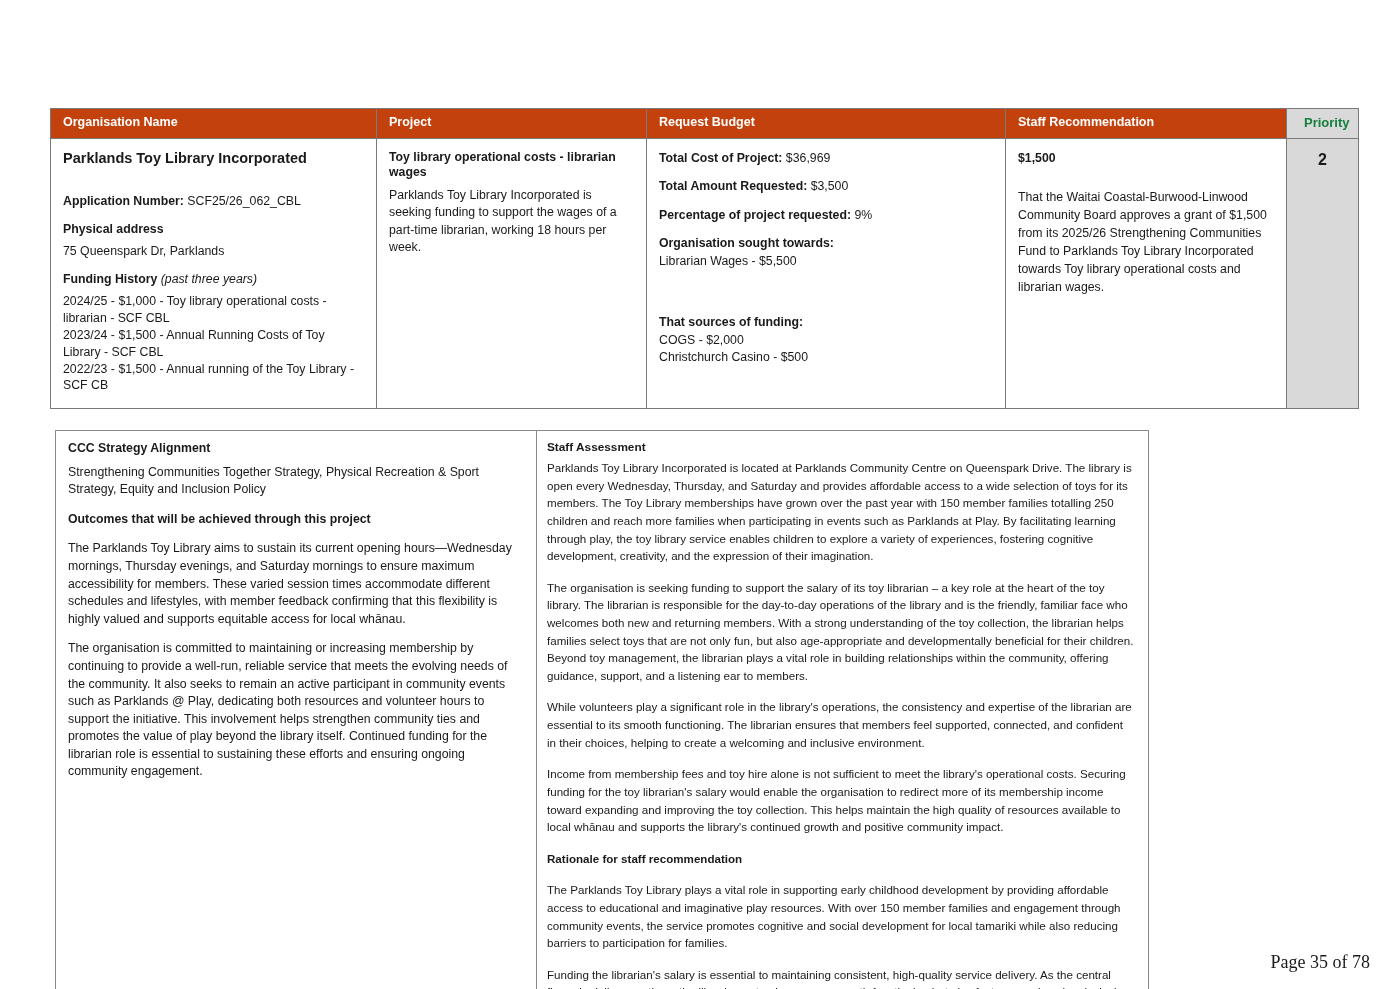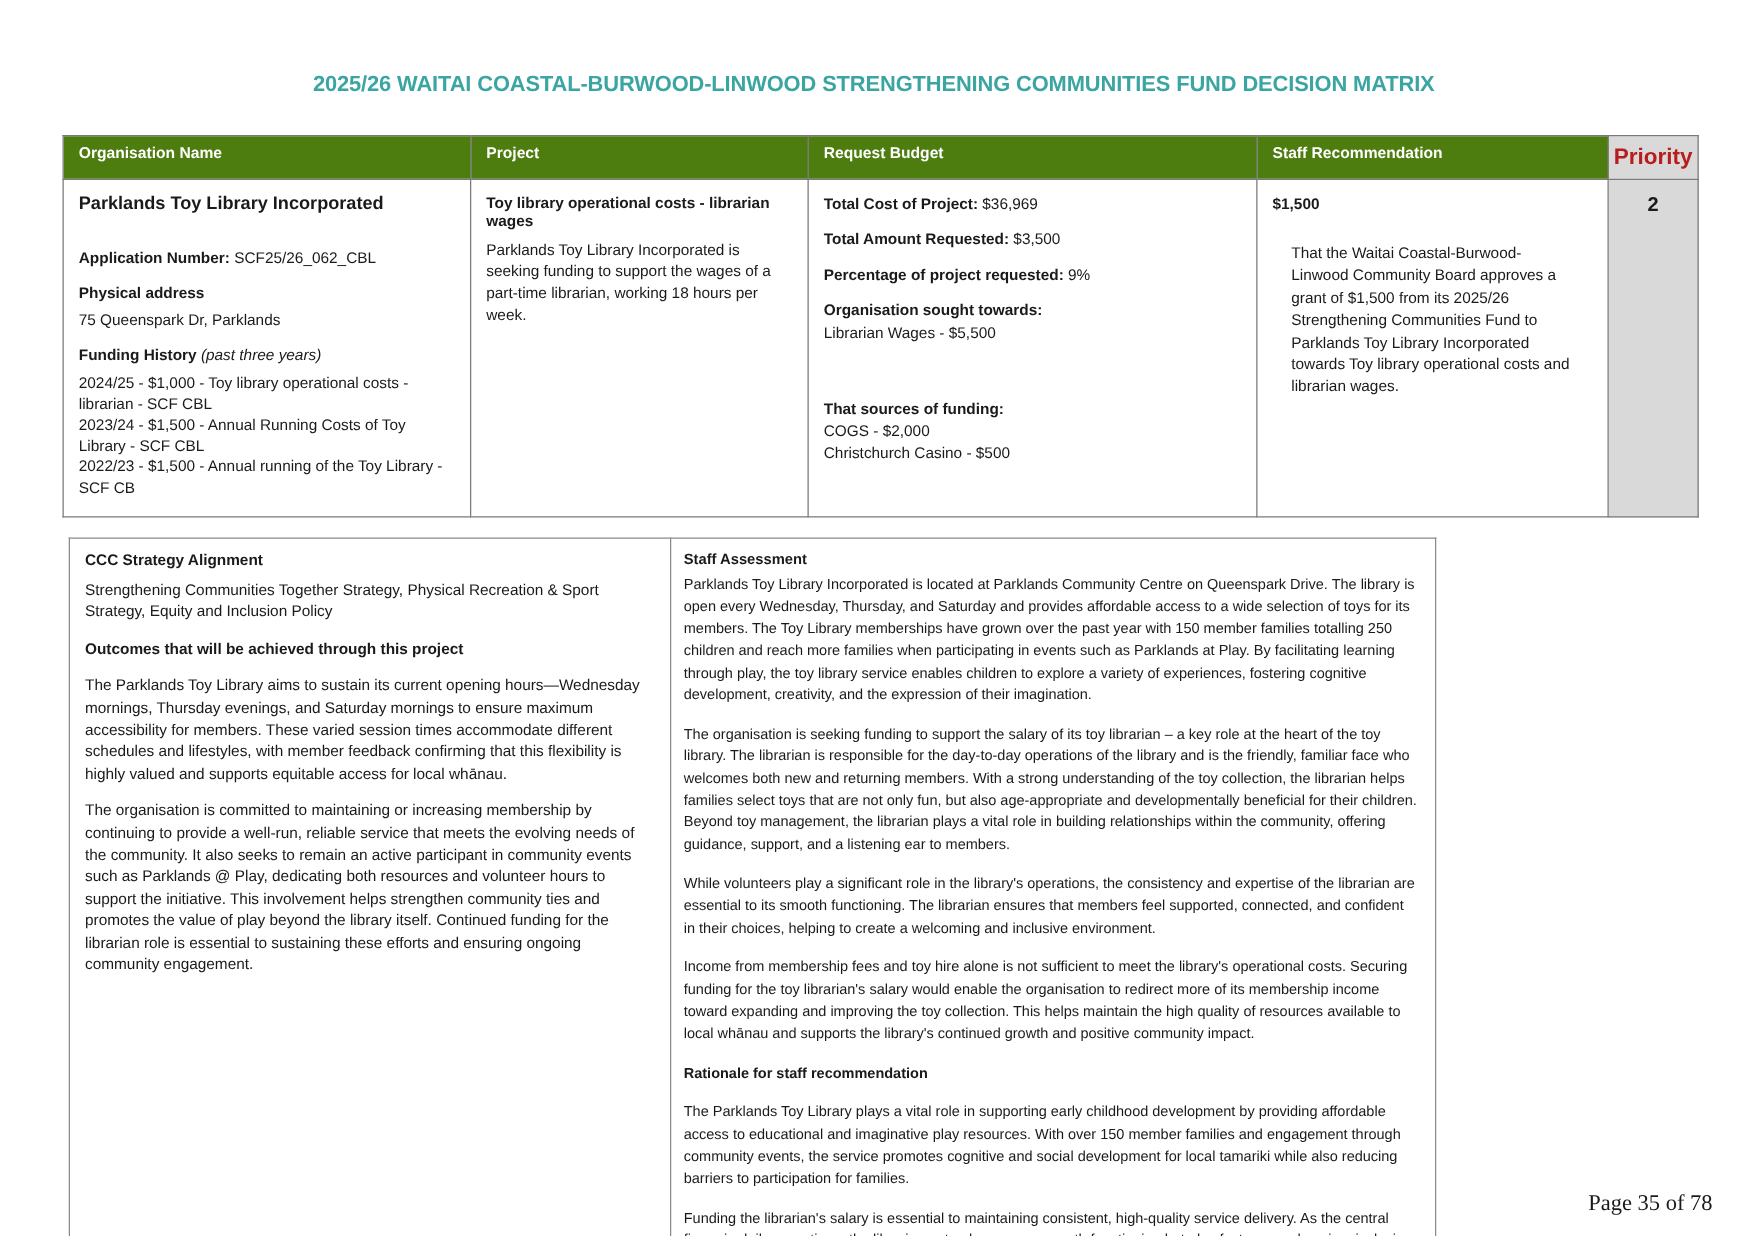--- a/index.html
+++ b/index.html
@@ -43,35 +43,35 @@
     width: 1308px;
     border-collapse: collapse;
     table-layout: fixed;
   }
   .matrix td, .matrix th {
     border: 1px solid #7a7a7a;
     vertical-align: top;
     padding: 0;
   }
   .matrix thead th {
-    background: #4d7c0f;
+    background: #c2410c;
     color: #ffffff;
     font-size: 12.5px;
     font-weight: bold;
     text-align: left;
     padding: 7px 10px 8px 12px;
     height: 30px;
     line-height: 1.1;
   }
   .matrix thead th.priority-head {
     background: #d9d9d9;
-    color: #b91c1c;
+    color: #15803d;
     text-align: center;
-    padding: 7px 4px;
-    font-size: 18px;
+    padding: 7px 17px;
+    font-size: 13px;
   }
   .matrix tbody td {
     padding: 11px 12px 14px 12px;
     font-size: 12.3px;
     line-height: 1.42;
     height: 268px;
   }
   .matrix tbody td.priority-cell {
     background: #d9d9d9;
     text-align: center;
@@ -98,21 +98,21 @@
     line-height: 1.25;
   }
   .proj-desc { margin: 0; line-height: 1.42; }
 
   .budget-line { margin: 0 0 11px 0; }
   .budget-line b { font-weight: bold; }
   .budget-sub { margin: 0; }
   .budget-gap { height: 44px; }
 
   .rec-amount { font-weight: bold; margin: 0 0 22px 0; }
-  .rec-body { margin: 15px; line-height: 1.45; }
+  .rec-body { margin: 0; line-height: 1.45; }
 
   
   .detail {
     position: absolute;
     left: 55px;
     top: 430px;
     width: 1094px;
     border-collapse: collapse;
     table-layout: fixed;
   }
@@ -165,21 +165,20 @@
     font-family: "Liberation Serif", serif;
     font-size: 18px;
     color: #1a1a1a;
   }
 </style>
 </head>
 <body>
 
 <div class="page">
 
-  <div class="doc-title">2025/26 WAITAI COASTAL-BURWOOD-LINWOOD STRENGTHENING COMMUNITIES FUND DECISION MATRIX</div>
 
   <table class="matrix">
     <colgroup>
       <col style="width:326px">
       <col style="width:270px">
       <col style="width:359px">
       <col style="width:281px">
       <col style="width:72px">
     </colgroup>
     <thead>

